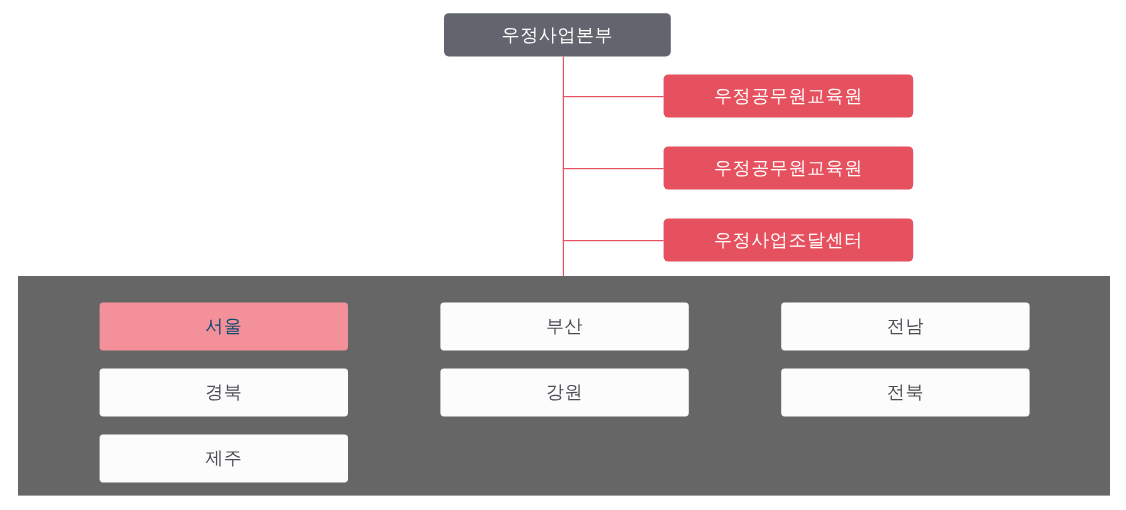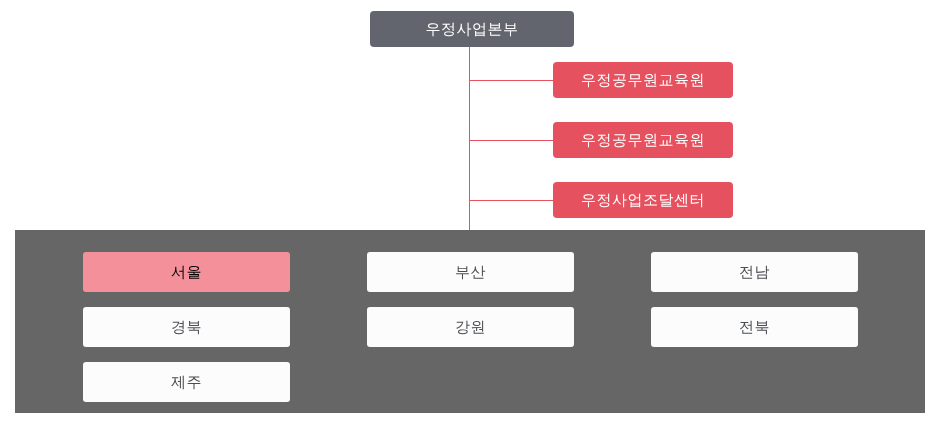--- a/index.html
+++ b/index.html
@@ -13,21 +13,21 @@
     width: 938px;
     height: 425px;
     background: #ffffff;
     overflow: hidden;
   }
   
   .root-box {
     position: absolute;
     left: 370px;
     top: 11px;
-    width: 204px;
+    width: 189px;
     height: 36px;
     background: #62656d;
     border-radius: 4px;
     color: #ffffff;
     font-size: 15px;
     display: flex;
     align-items: center;
     justify-content: center;
     letter-spacing: 0.5px;
   }
@@ -47,21 +47,21 @@
     height: 1px;
     background: #e5515e;
   }
   .hline-1 { top: 80px; }
   .hline-2 { top: 140px; }
   .hline-3 { top: 200px; }
   
   .branch-box {
     position: absolute;
     left: 553px;
-    width: 180px;
+    width: 208px;
     height: 36px;
     background: #e5515e;
     border-radius: 4px;
     color: #ffffff;
     font-size: 15px;
     display: flex;
     align-items: center;
     justify-content: center;
     letter-spacing: 0.5px;
     cursor: pointer;
@@ -93,21 +93,21 @@
     color: #4a4d52;
     font-size: 15px;
     display: flex;
     align-items: center;
     justify-content: center;
     letter-spacing: 0.5px;
     cursor: pointer;
   }
   .region-box.active {
     background: #f4909a;
-    color: #000000;
+    color: #0c4a6e;
   }
 </style>
 </head>
 <body>
 
 <div class="chart">
 
   <div class="root-box">우정사업본부</div>
 
   <div class="vline"></div>

